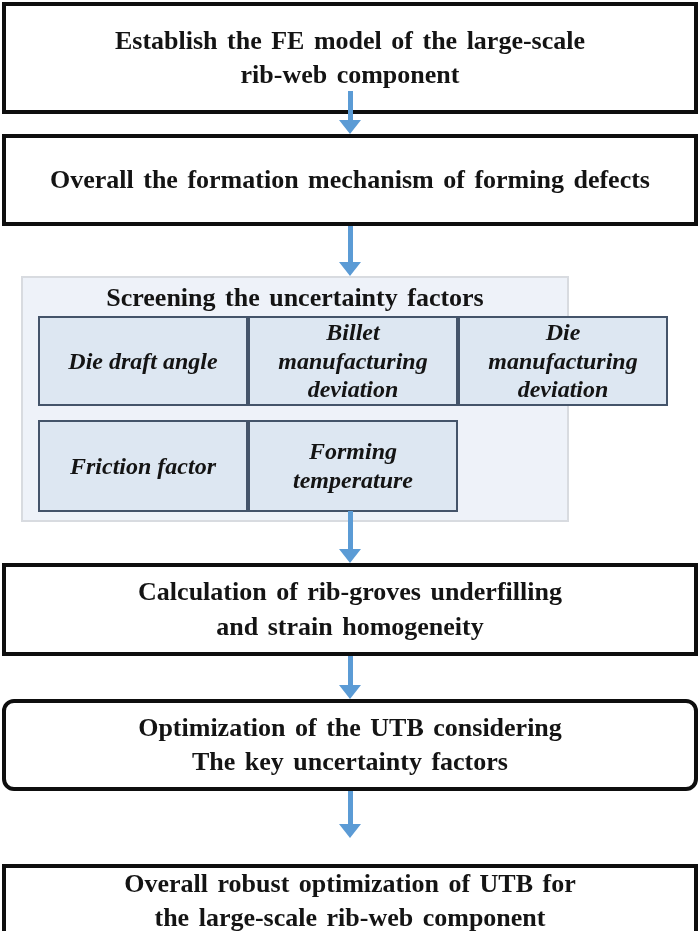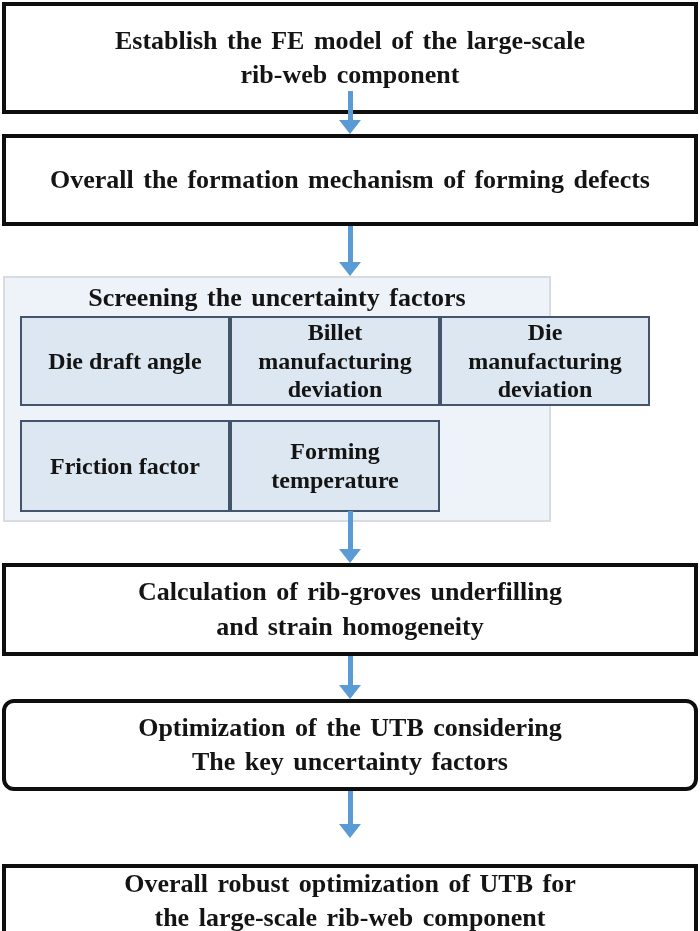--- a/index.html
+++ b/index.html
@@ -51,21 +51,21 @@
   }
   #arrow-1 { top: 91px;  height: 43px; }
   #arrow-2 { top: 226px; height: 50px; }
   #arrow-3 { top: 511px; height: 52px; }
   #arrow-4 { top: 656px; height: 43px; }
   #arrow-5 { top: 791px; height: 47px; }
 
   
   .panel {
     position: absolute;
-    left: 3px; top: 276px;
+    left: 21px; top: 276px;
     width: 548px; height: 246px;
     box-sizing: border-box;
     background: var(--panel_fill, #eef2f9);
     border: 2px solid var(--panel_border, #d8dbe0);
   }
   .panel-title {
     margin-top: 5px;
     text-align: center;
     font-size: 26px;
     word-spacing: 3px;
@@ -86,20 +86,21 @@
     box-sizing: border-box;
     border: 2px solid var(--factor_border, #44546a);
     background: var(--factor_fill, #dde7f2);
     display: flex; align-items: center; justify-content: center;
   }
   .factor-text {
     white-space: pre-line;
     text-align: center;
     font-size: 24px;
     line-height: 1.2;
+    font-style: italic;
   }
 </style>
 </head>
 <body style="color: rgb(20, 20, 20);">
 
 <div class="step" id="step-1">
   <div class="step-text">Establish the FE model of the large-scale
 rib-web component</div>
 </div>
 

